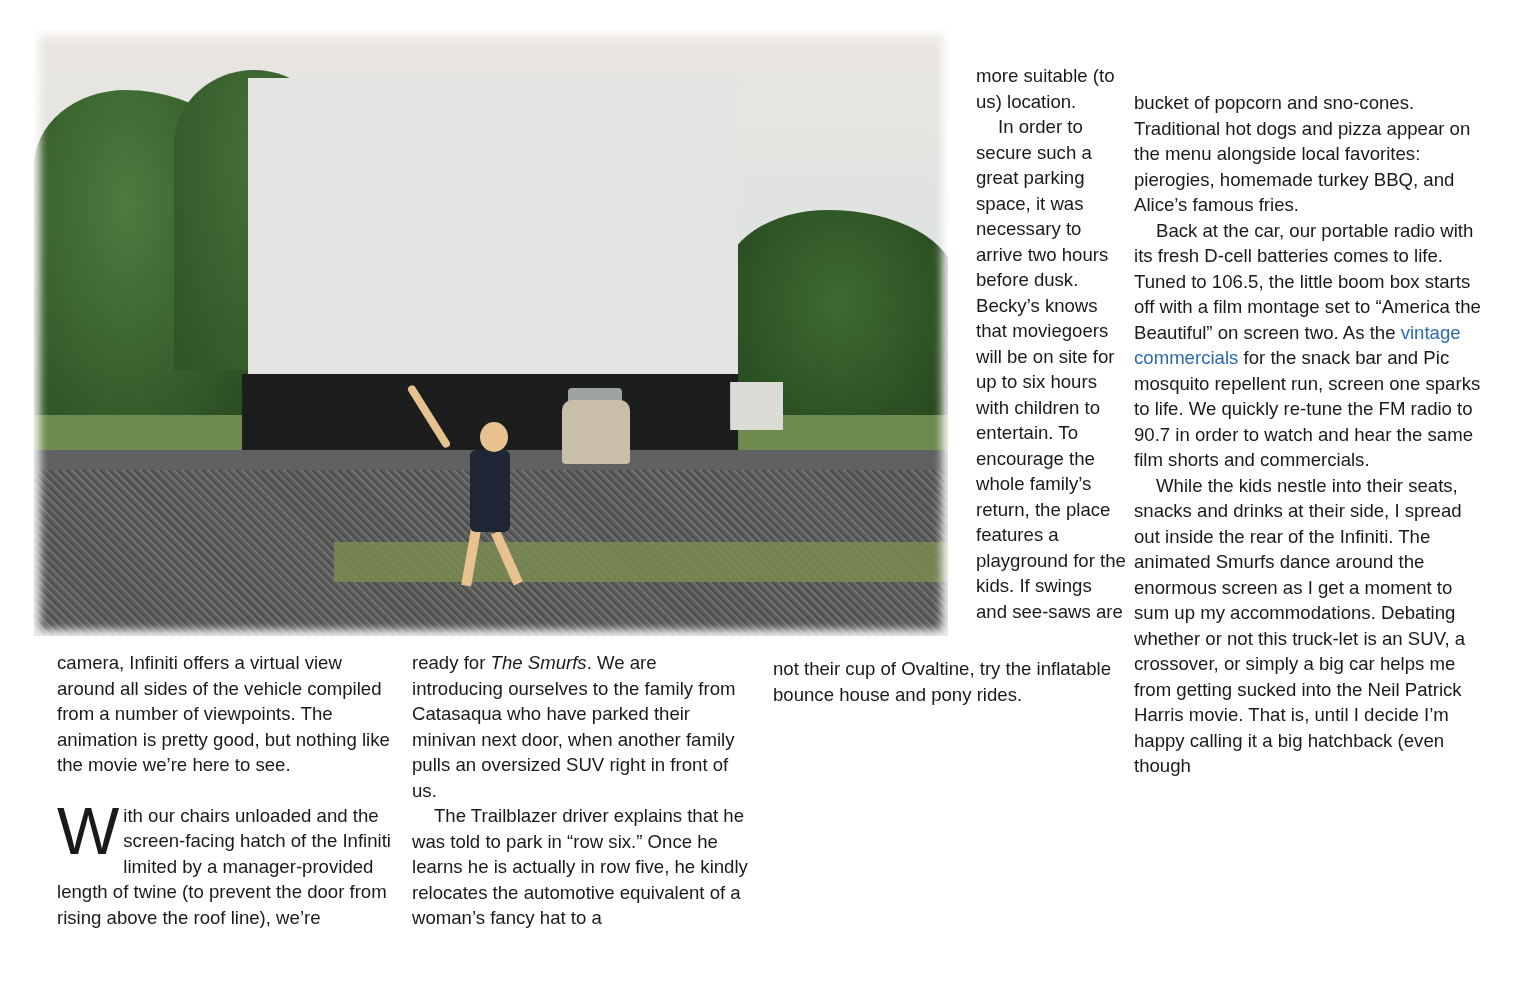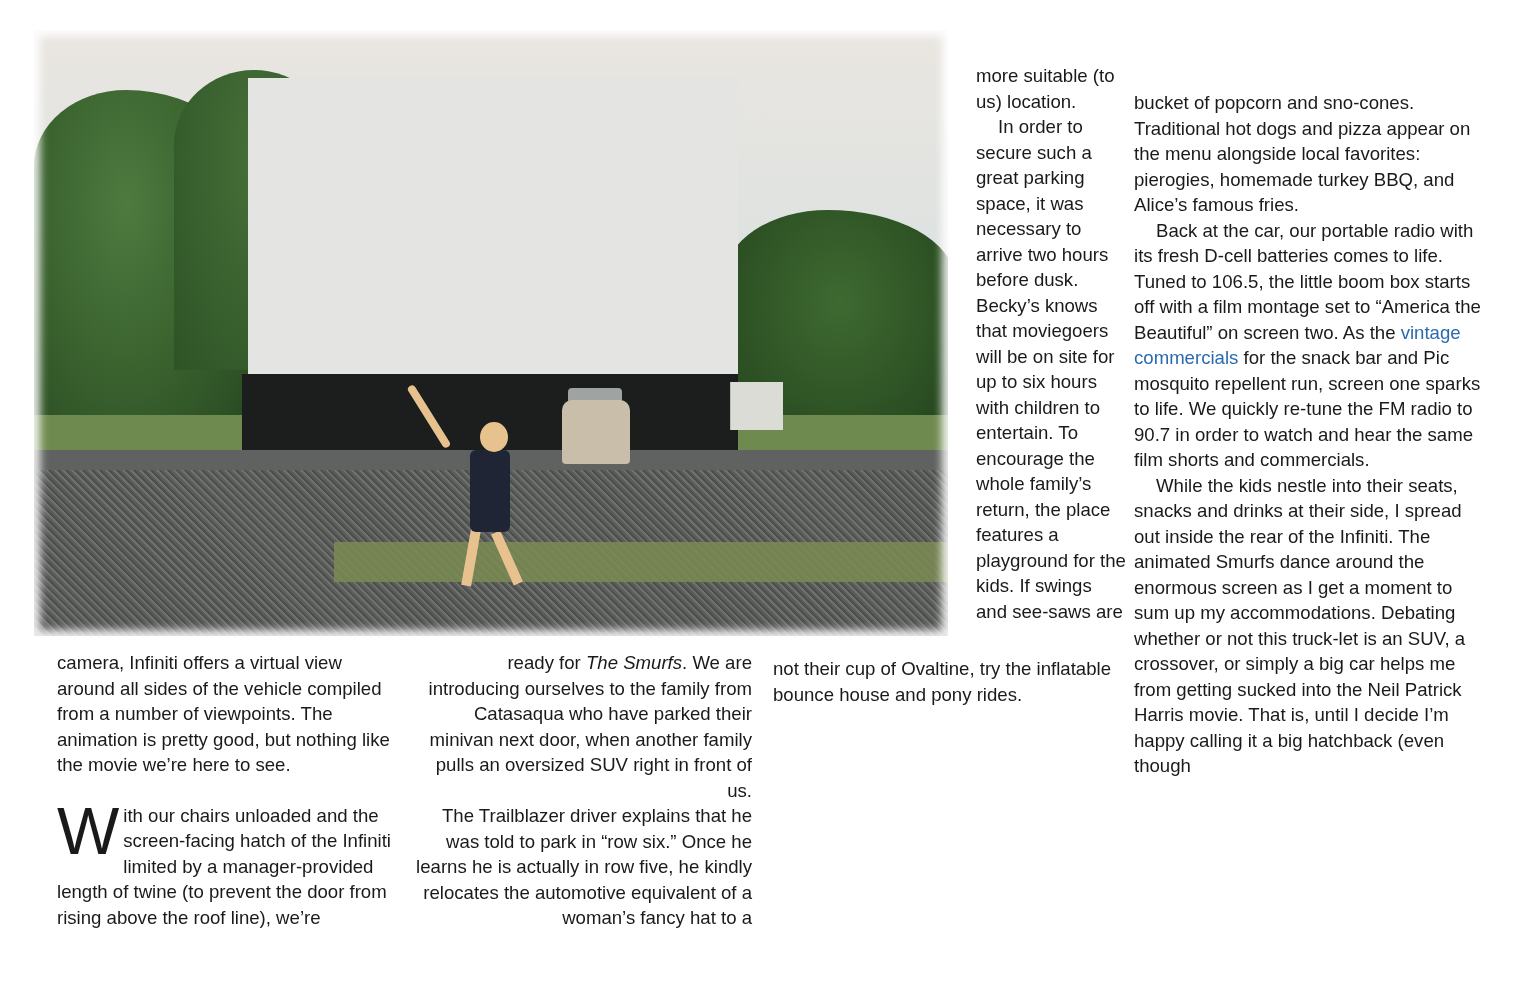--- a/index.html
+++ b/index.html
@@ -30,21 +30,21 @@
   .photo .kid-head { position:absolute; left:446px; top:392px; width:28px; height:30px; background:#e8c28e; border-radius:50%; }
   .photo .kid-arm { position:absolute; left:410px; top:345px; width:8px; height:72px; background:#e8c28e; transform:rotate(-32deg); transform-origin:bottom; border-radius:4px; }
   .photo .kid-leg-l { position:absolute; left:432px; top:500px; width:10px; height:56px; background:#e8c28e; transform:rotate(10deg); }
   .photo .kid-leg-r { position:absolute; left:468px; top:500px; width:10px; height:56px; background:#e8c28e; transform:rotate(-24deg); }
   .photo .edge { position:absolute; inset:0; box-shadow: inset 0 0 8px 6px rgba(255,255,255,.9); }
 
   .col { position:absolute; font-size:18.6px; line-height:25.5px; color:#1a1a1a; margin:0; }
   .col p { margin:0; }
   .col .ind { text-indent:22px; }
   .c1 { left:57px; top:650px; width:345px; }
-  .c2 { left:412px; top:650px; width:340px;text-align:right; }
+  .c2 { left:412px; top:650px; width:340px; }
   .c3a { left:976px; top:63px; width:150px; }
   .c3b { left:773px; top:656px; width:345px; }
   .c4 { left:1134px; top:45px; width:350px;margin-top:45px; }
   .dropcap { float:left; font-size:66px; line-height:52px; margin:2px 4px 0 0; font-weight:400; }
   .link { color:#2a6ab0; }
   .gap { height:25px; }
 </style>
 </head>
 <body>
 

